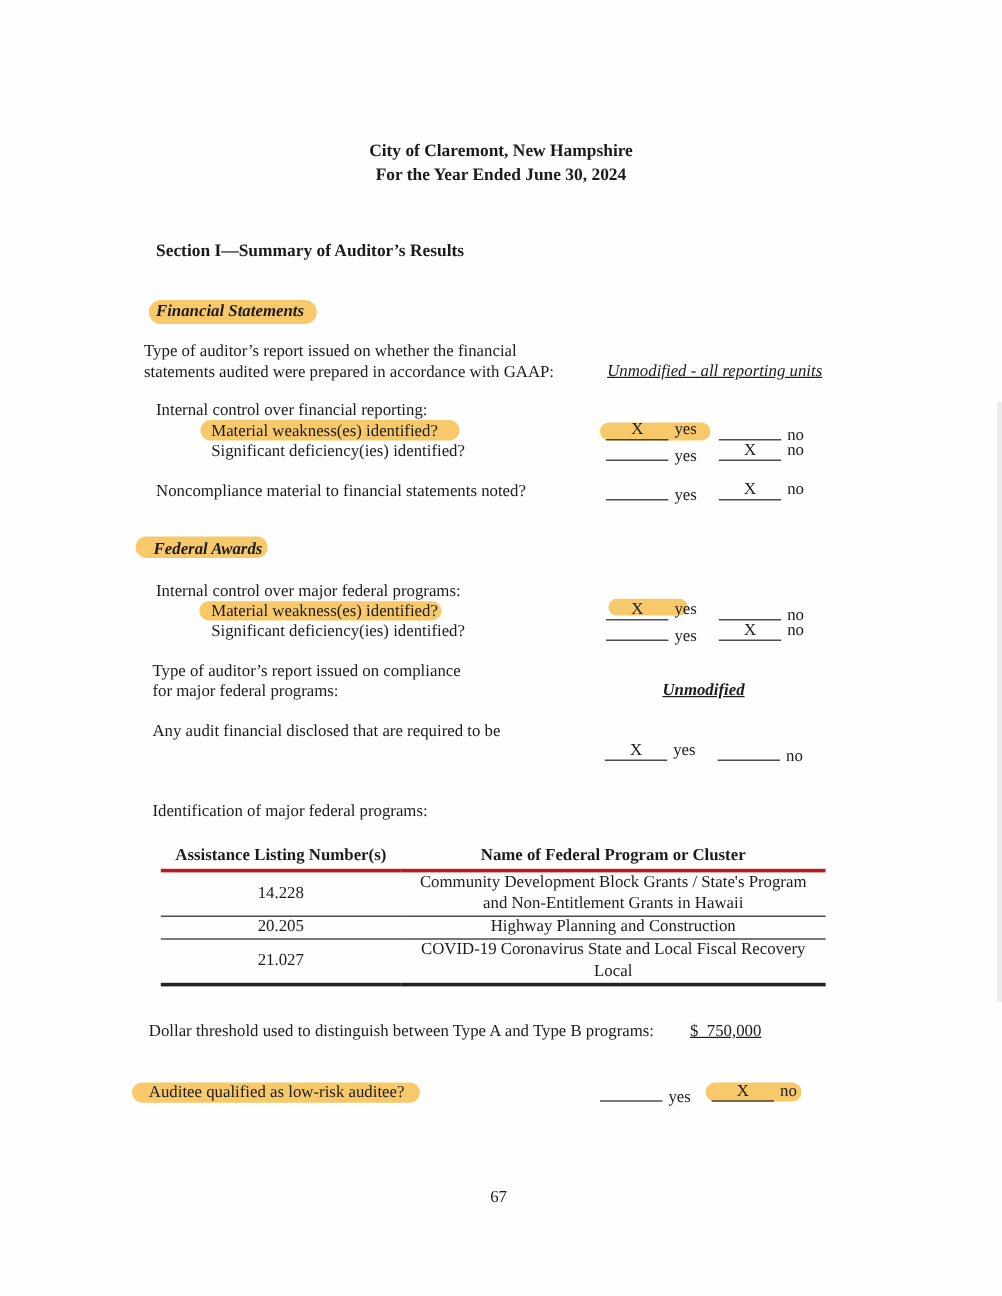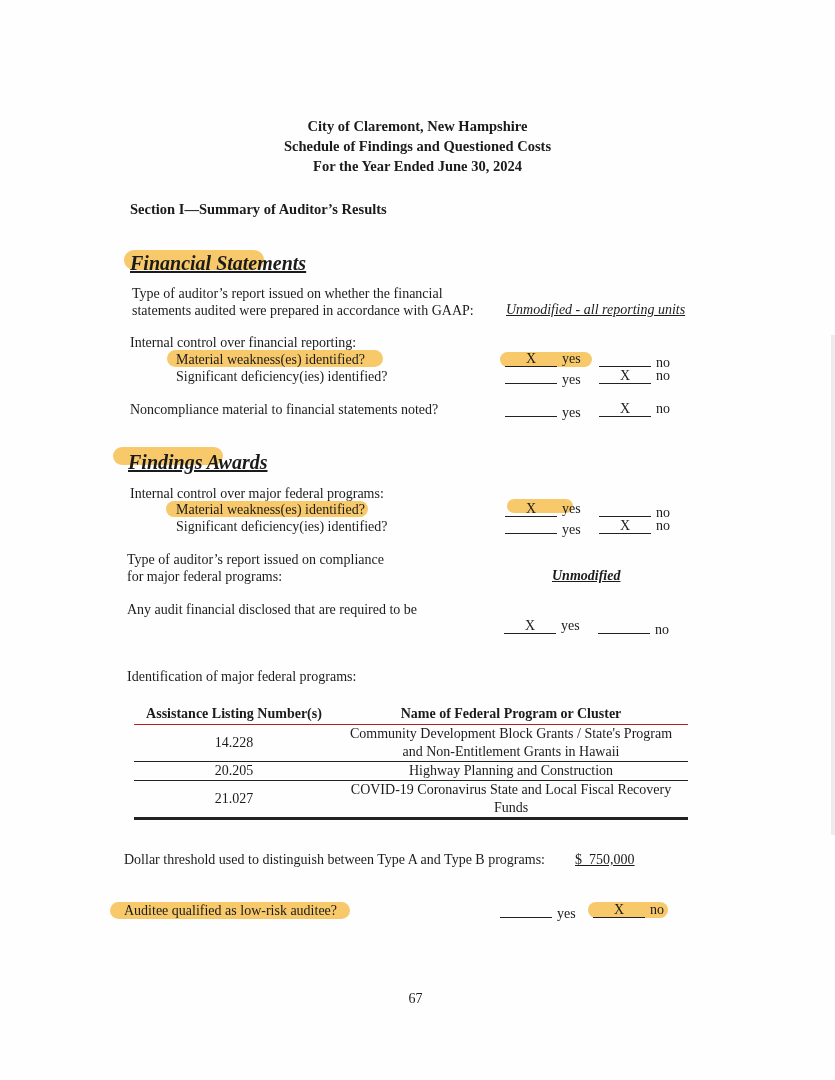--- a/index.html
+++ b/index.html
@@ -6,49 +6,48 @@
   body {
     width:835px; height:1080px; position:relative; overflow:hidden;
     background:#fefefe;
     font-family:"Liberation Serif", "DejaVu Serif", serif;
     color:#1b1b1b;
   }
   .abs { position:absolute;margin-left:20px; }
   .page-edge { position:absolute; right:0; top:335px; width:4px; height:500px; background:#ececec; }
   .title-block { position:absolute; left:0; width:835px; top:116px; text-align:center; font-weight:bold; font-size:14.5px; line-height:20px; }
   .section-head { left:110px; top:201px; font-weight:bold; font-size:14.5px; }
-  .sub-head { font-weight:bold; font-style:italic; text-decoration:underline; font-size:20px; }
+  .sub-head { font-weight:bold; font-style:italic; font-size:14px; }
   .hl { background:#f7c96b; border-radius:10px; }
   .txt { font-size:14px; line-height:17px; }
   .ans { font-size:14px; }
   .blank { display:inline-block; width:52px; border-bottom:1px solid #222; text-align:center; height:15px; line-height:15px; margin-right:5px; vertical-align:baseline; }
   .ital-u { font-style:italic; text-decoration:underline; font-size:14px; }
   table.programs { position:absolute; left:134px; top:706px; width:554px; border-collapse:collapse; font-size:14px; }
-  table.programs th { font-weight:bold; padding:0 0 2px 0; border-bottom:1px solid #b91c1c; text-align:center; }
+  table.programs th { font-weight:bold; padding:0 0 2px 0; border-bottom:3px solid #b91c1c; text-align:center; }
   table.programs td { text-align:center; border-bottom:1.5px solid #222; padding:0; line-height:18px; vertical-align:middle; }
   table.programs tr.last td { border-bottom:3px solid #222; }
   .page-num { left:0; width:791px; top:991px; text-align:center; font-size:14px; }
 </style>
 </head>
 <body>
 
 <div class="page-edge"></div>
 
 <div class="title-block">
   <div>City of Claremont, New Hampshire</div>
-  <div>Schedule of Findings and Questioned Costs</div>
   <div>For the Year Ended June 30, 2024</div>
 </div>
 
 <div class="abs section-head">Section I—Summary of Auditor’s Results</div>
 
 <div class="abs hl" style="left:104px; top:250px; width:140px; height:20px;"></div>
 <div class="abs sub-head" style="left:110px; top:252px;">Financial Statements</div>
 
-<div class="abs txt" style="left:112px; top:285px;">
+<div class="abs txt" style="left:100px; top:285px;">
   <div>Type of auditor’s report issued on whether the financial</div>
   <div>statements audited were prepared in accordance with GAAP:</div>
 </div>
 <div class="abs ital-u" style="left:486px; top:302px;">Unmodified - all reporting units</div>
 
 <div class="abs txt" style="left:110px; top:334px;">Internal control over financial reporting:</div>
 
 <div class="abs hl" style="left:147px; top:350px; width:216px; height:17px;"></div>
 <div class="abs txt" style="left:156px; top:351px;">Material weakness(es) identified?</div>
 <div class="abs hl" style="left:480px; top:352px; width:92px; height:15px;"></div>
@@ -57,21 +56,21 @@
 
 <div class="abs txt" style="left:156px; top:368px;">Significant deficiency(ies) identified?</div>
 <div class="abs ans" style="left:485px; top:368px;"><span class="blank"></span><span>yes</span></div>
 <div class="abs ans" style="left:579px; top:368px;"><span class="blank">X</span><span>no</span></div>
 
 <div class="abs txt" style="left:110px; top:401px;">Noncompliance material to financial statements noted?</div>
 <div class="abs ans" style="left:485px; top:401px;"><span class="blank"></span><span>yes</span></div>
 <div class="abs ans" style="left:579px; top:401px;"><span class="blank">X</span><span>no</span></div>
 
 <div class="abs hl" style="left:93px; top:447px; width:110px; height:18px;"></div>
-<div class="abs sub-head" style="left:108px; top:451px;">Findings Awards</div>
+<div class="abs sub-head" style="left:108px; top:451px;">Federal Awards</div>
 
 <div class="abs txt" style="left:110px; top:485px;">Internal control over major federal programs:</div>
 
 <div class="abs hl" style="left:146px; top:501px; width:202px; height:16px;"></div>
 <div class="abs txt" style="left:156px; top:501px;">Material weakness(es) identified?</div>
 <div class="abs hl" style="left:487px; top:499px; width:66px; height:14px;"></div>
 <div class="abs ans" style="left:485px; top:501px;"><span class="blank">X</span><span>yes</span></div>
 <div class="abs ans" style="left:579px; top:501px;"><span class="blank"></span><span>no</span></div>
 
 <div class="abs txt" style="left:156px; top:518px;">Significant deficiency(ies) identified?</div>
@@ -108,21 +107,21 @@
         </td>
     </tr>
     <tr>
       <td>20.205</td>
       <td>Highway Planning and Construction</td>
     </tr>
     <tr class="last">
       <td>21.027</td>
       <td>
           <div>COVID-19 Coronavirus State and Local Fiscal Recovery</div>
-          <div>Funds</div>
+          <div>Local</div>
         </td>
     </tr>
   </tbody>
 </table>
 
 <div class="abs txt" style="left:104px; top:851px;">Dollar threshold used to distinguish between Type A and Type B programs:</div>
 <div class="abs txt" style="left:555px; top:851px; text-decoration:underline; white-space:pre;">$  750,000</div>
 
 <div class="abs hl" style="left:90px; top:902px; width:240px; height:17px;"></div>
 <div class="abs txt" style="left:104px; top:902px;">Auditee qualified as low-risk auditee?</div>

